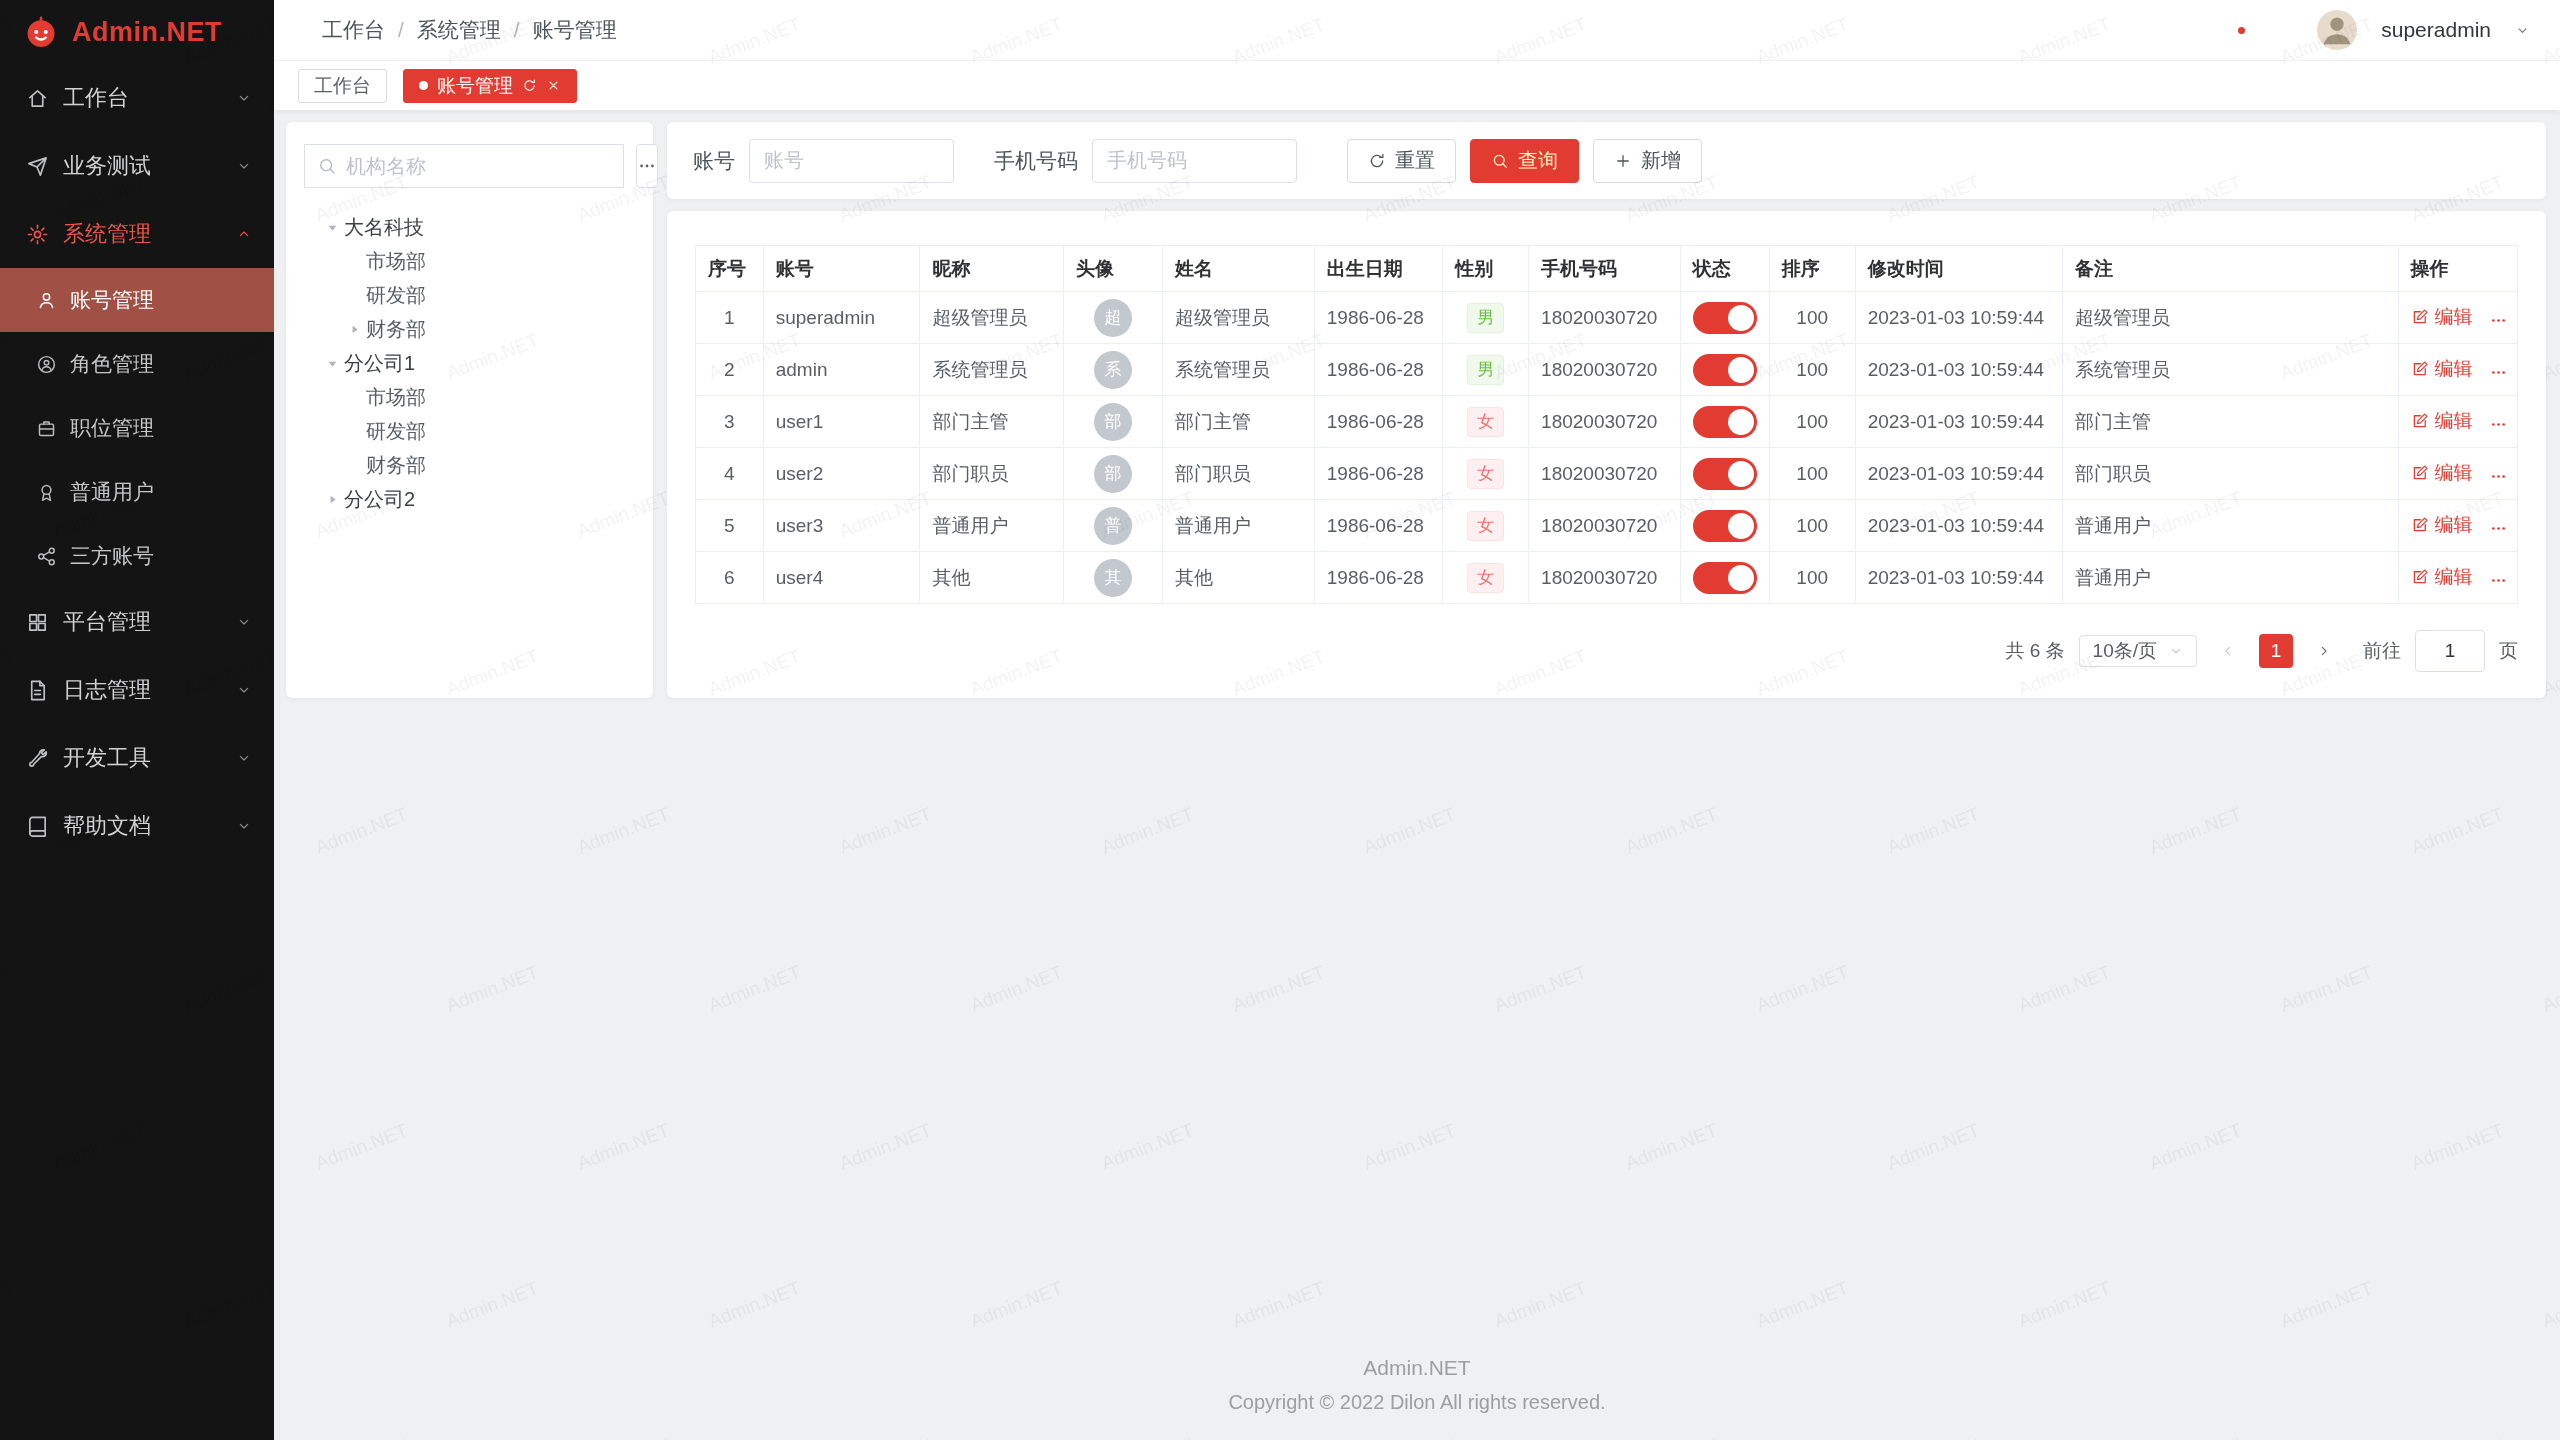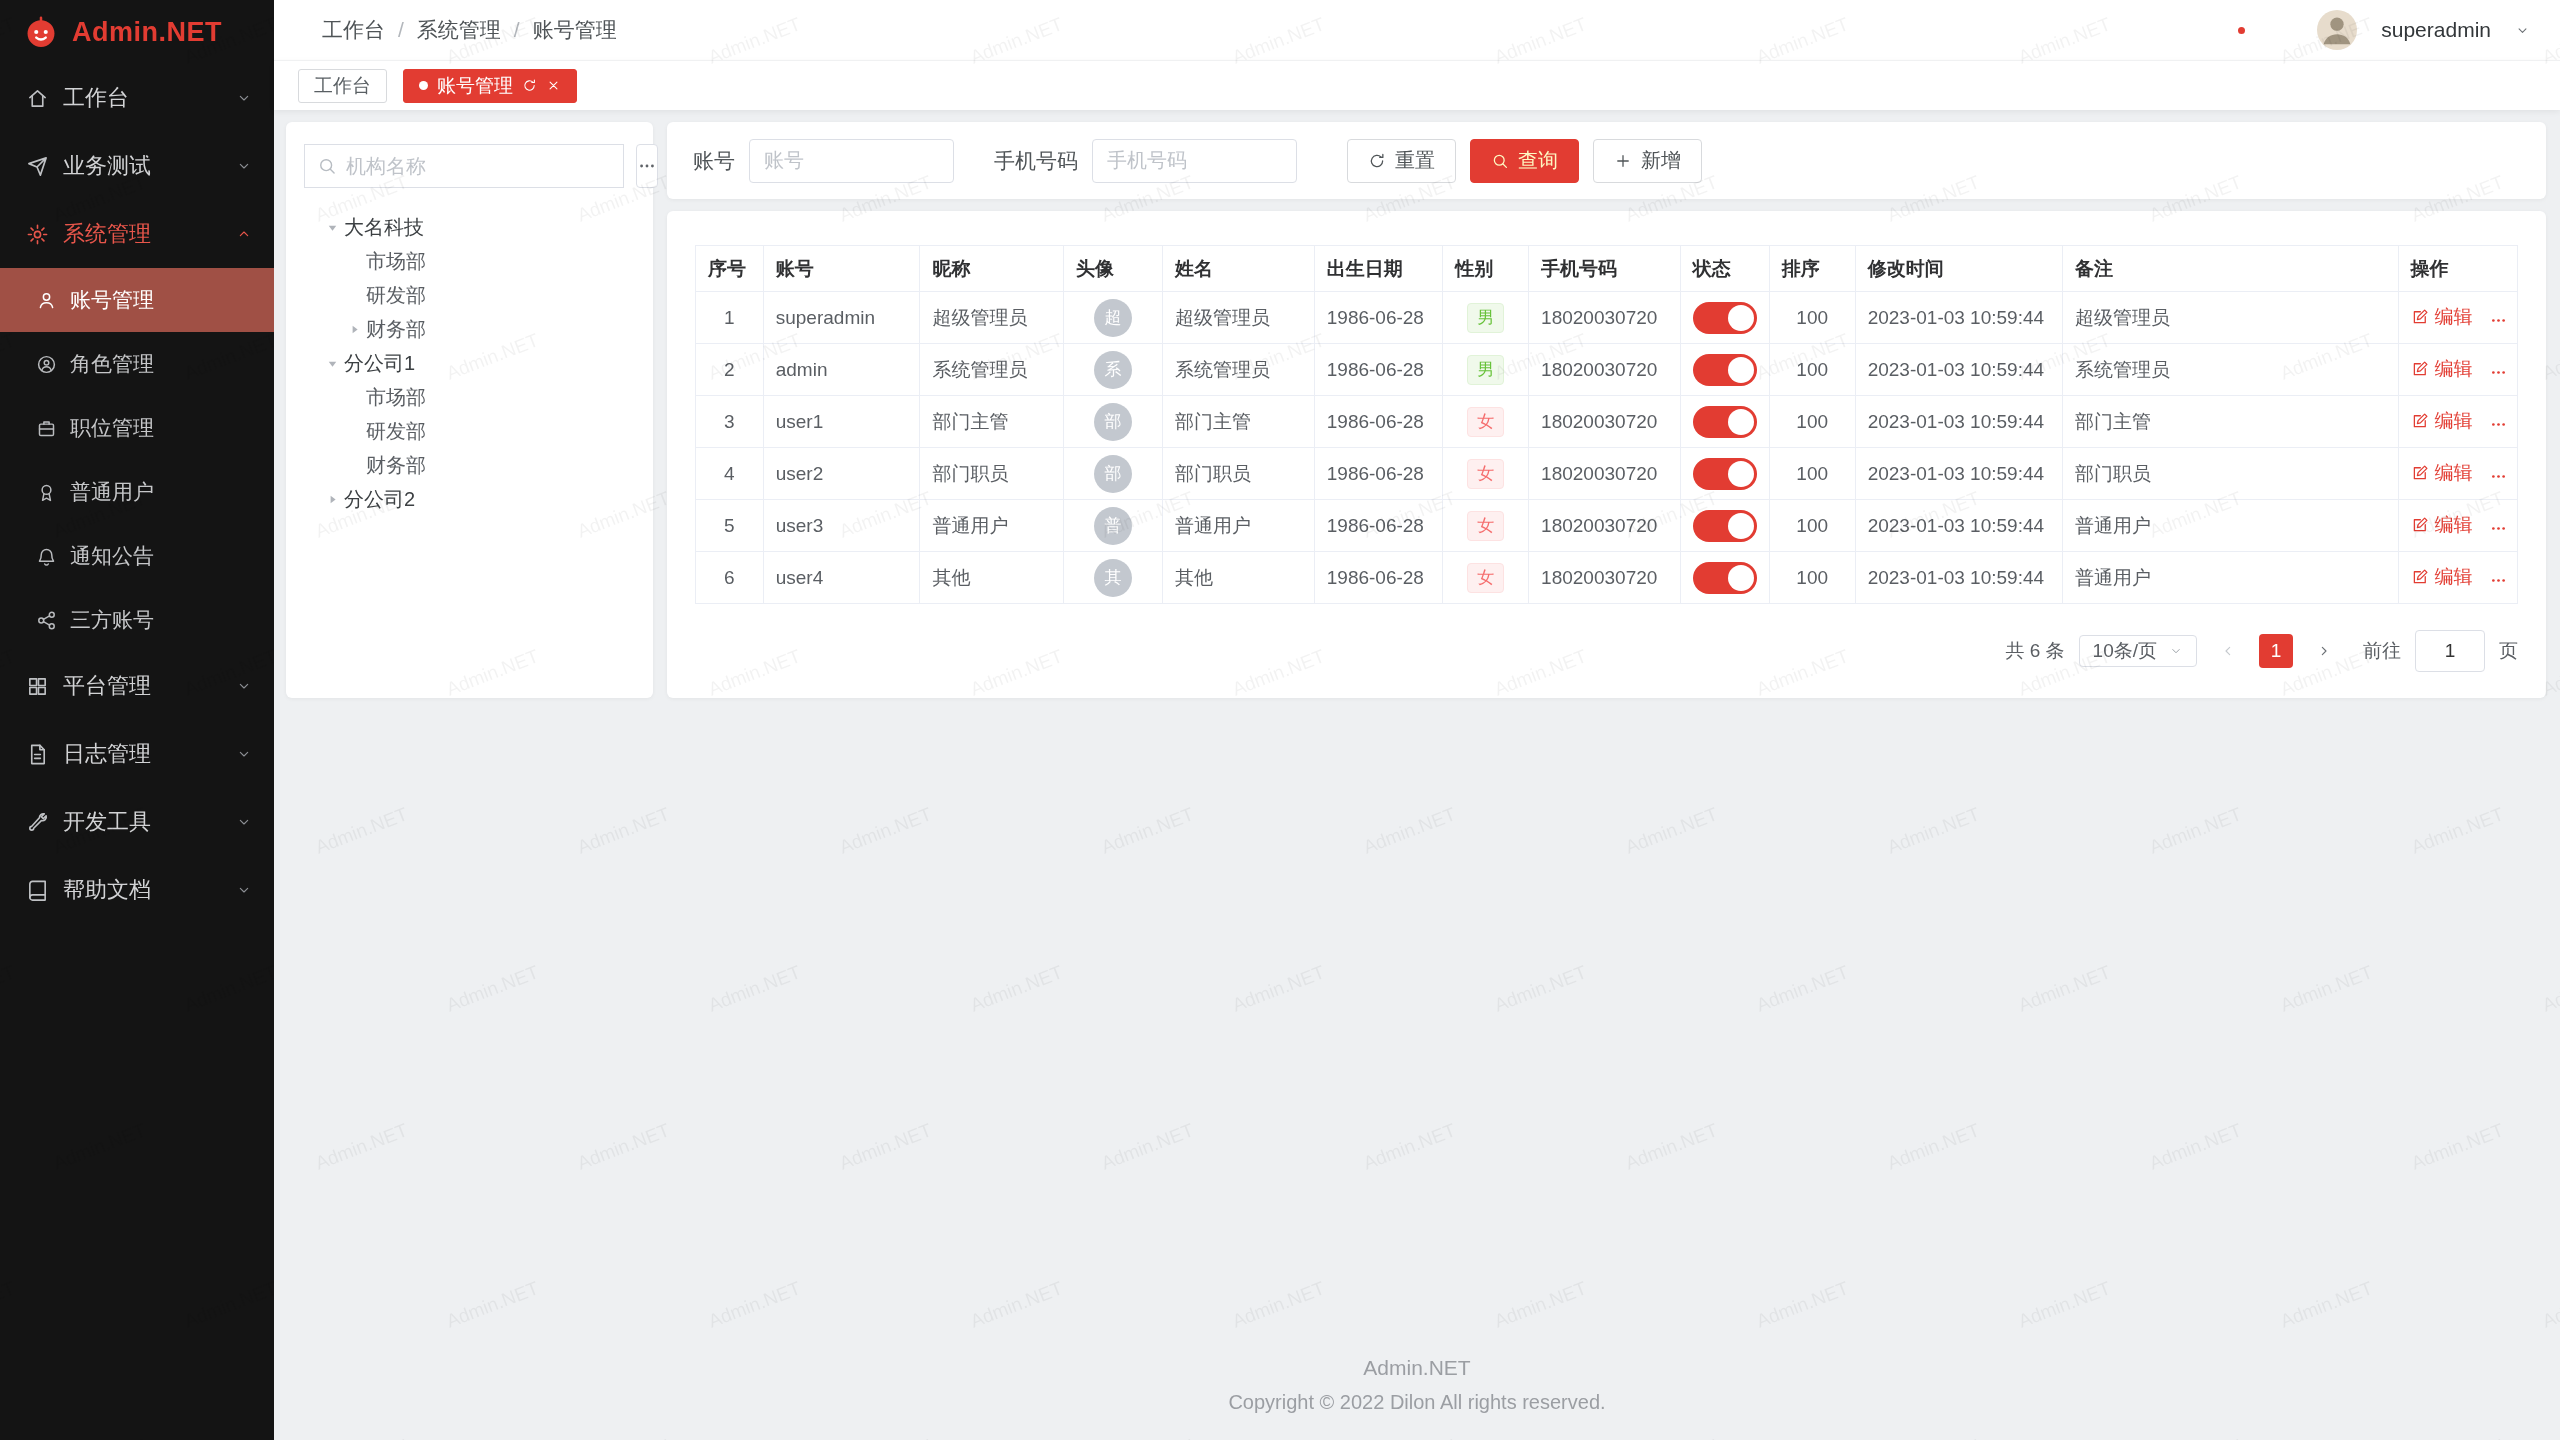--- a/index.html
+++ b/index.html
@@ -307,29 +307,20 @@
             <span>职位管理</span>
           </div>
           <div class="submenu-item">
             <span class="icn">
               <svg viewBox="0 0 24 24" fill="none" stroke="currentColor" stroke-width="1.7" stroke-linecap="round" stroke-linejoin="round" aria-hidden="true">
                 <circle cx="12" cy="9" r="5"></circle>
                 <path d="M9 13.5L7.5 21l4.5-2.5L16.5 21 15 13.5"></path>
               </svg>
             </span>
             <span>普通用户</span>
-          </div>
-          <div class="submenu-item">
-            <span class="icn">
-              <svg viewBox="0 0 24 24" fill="none" stroke="currentColor" stroke-width="1.7" stroke-linecap="round" stroke-linejoin="round" aria-hidden="true">
-                <path d="M18 10a6 6 0 1 0-12 0c0 5.5-2 6.5-2 7.5h16c0-1-2-2-2-7.5"></path>
-                <path d="M10 20.5a2.2 2.2 0 0 0 4 0"></path>
-              </svg>
-            </span>
-            <span>通知公告</span>
           </div>
           <div class="submenu-item">
             <span class="icn">
               <svg viewBox="0 0 24 24" fill="none" stroke="currentColor" stroke-width="1.7" stroke-linecap="round" stroke-linejoin="round" aria-hidden="true">
                 <circle cx="6" cy="12" r="2.8"></circle>
                 <circle cx="18" cy="5.5" r="2.8"></circle>
                 <circle cx="18" cy="18.5" r="2.8"></circle>
                 <path d="M8.5 10.7l7-3.9M8.5 13.3l7 3.9"></path>
               </svg>
             </span>

